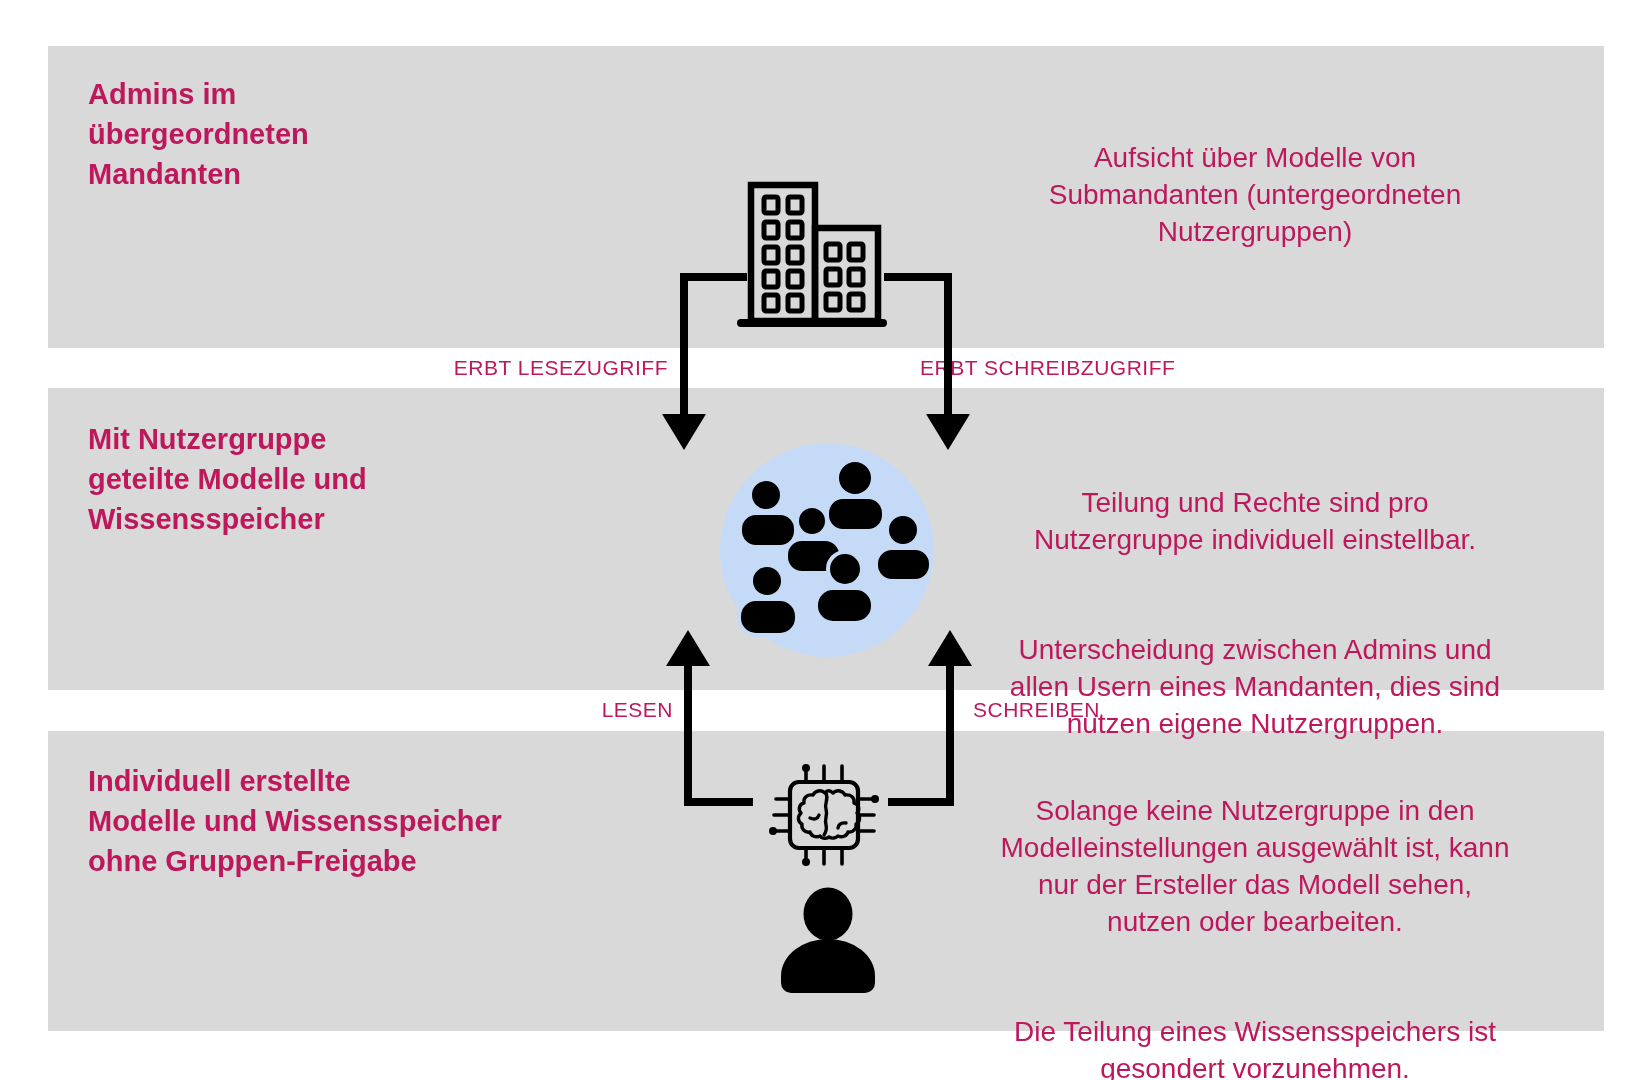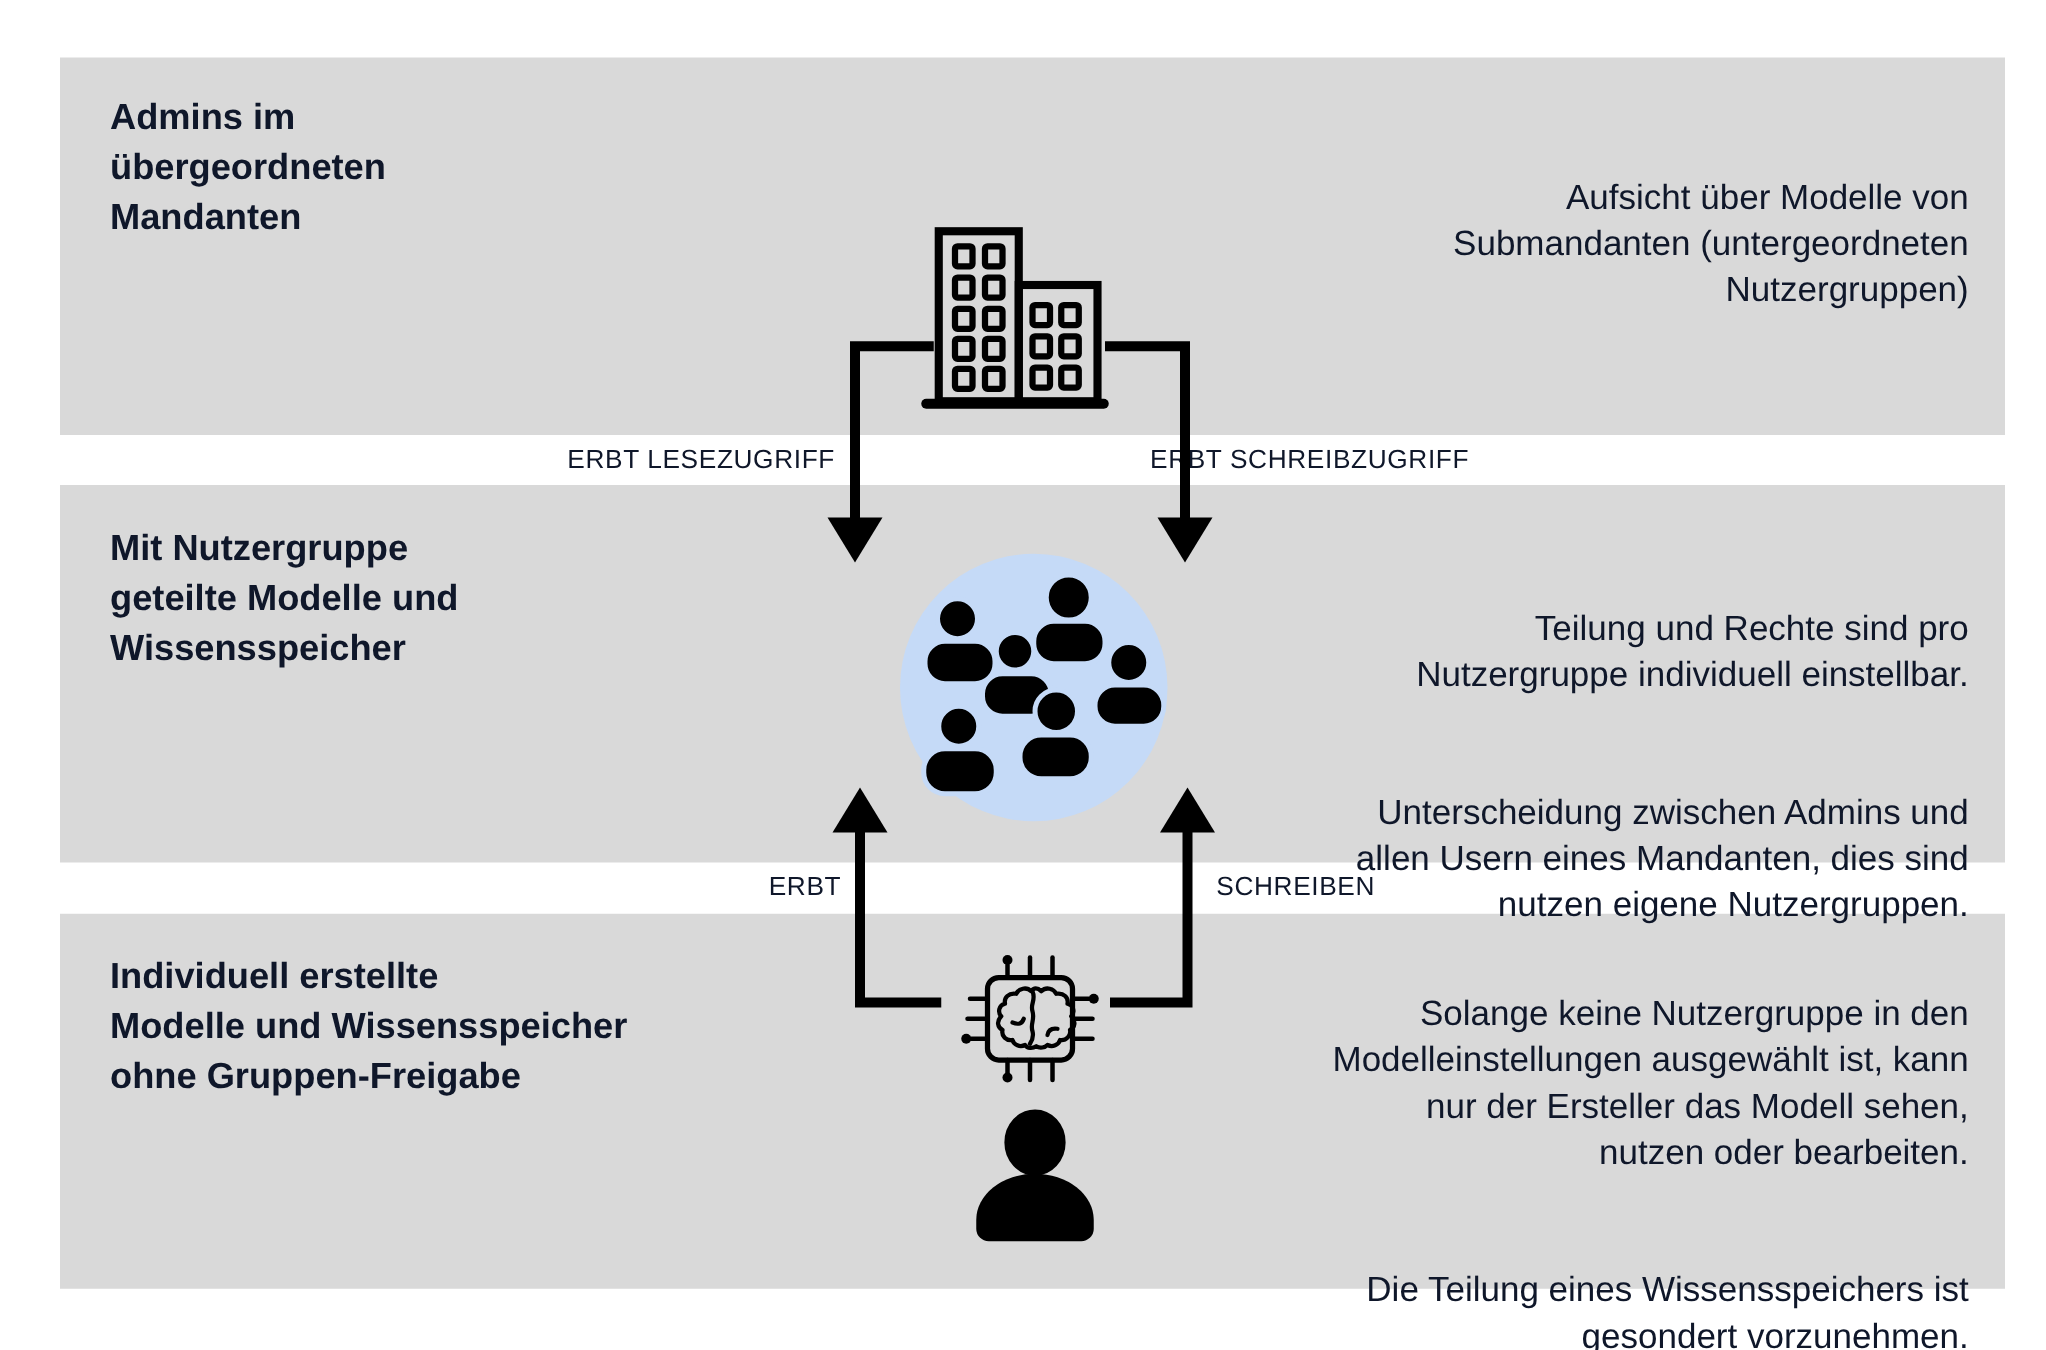--- a/index.html
+++ b/index.html
@@ -1,21 +1,21 @@
 <!DOCTYPE html>
 <html><head>
 <meta charset="utf-8">
 <style>
   html,body{margin:0;padding:0;background:#fff;}
   .canvas{
     position:relative;
     width:1637px;height:1080px;
     background:#ffffff;
     font-family:"Liberation Sans",sans-serif;
-    color:#0f172a;
+    color:#be185d;
     overflow:hidden;
   }
   .band{
     position:absolute;left:48px;width:1556px;
     background:#d9d9d9;
   }
   #band-admins{top:46px;height:302px;}
   #band-shared{top:388px;height:302px;}
   #band-individual{top:731px;height:300px;}
 
@@ -32,21 +32,21 @@
   .righttext{
     position:absolute;right:62px;
     text-align:right;
     font-size:28px;line-height:37px;
     white-space:pre-line;
     width:640px;
   }
   #right-admins{top:102px;}
   #right-shared{top:447px;}
   #right-individual{top:755px;}
-  .para{margin:0 0 36px 0;}
+  .para{margin:0 0 36px 0;text-align:center;}
   .para:last-child{margin-bottom:0;}
 
   .arrow-label{
     position:absolute;
     font-size:21px;line-height:30px;
     letter-spacing:0.5px;
     white-space:nowrap;
   }
   #label-inherit-read{top:353px;right:969px;text-align:right;}
   #label-inherit-write{top:353px;left:920px;}
@@ -93,21 +93,21 @@
     <div class="para">Solange keine Nutzergruppe in den
 Modelleinstellungen ausgewählt ist, kann
 nur der Ersteller das Modell sehen,
 nutzen oder bearbeiten.</div>
     <div class="para">Die Teilung eines Wissensspeichers ist
 gesondert vorzunehmen.</div>
   </div>
 
   <div class="arrow-label" id="label-inherit-read">ERBT LESEZUGRIFF</div>
   <div class="arrow-label" id="label-inherit-write">ERBT SCHREIBZUGRIFF</div>
-  <div class="arrow-label" id="label-read">ERBT</div>
+  <div class="arrow-label" id="label-read">LESEN</div>
   <div class="arrow-label" id="label-write">SCHREIBEN</div>
 
   <svg class="overlay" viewBox="0 0 1637 1080" aria-hidden="true">
 
     <g>
       <path d="M747 277 L684 277 L684 416" fill="none" stroke="#000" stroke-width="8"></path>
       <path d="M662 414 L706 414 L684 450 Z" fill="#000"></path>
     </g>
     <g>
       <path d="M884 277 L948 277 L948 416" fill="none" stroke="#000" stroke-width="8"></path>

